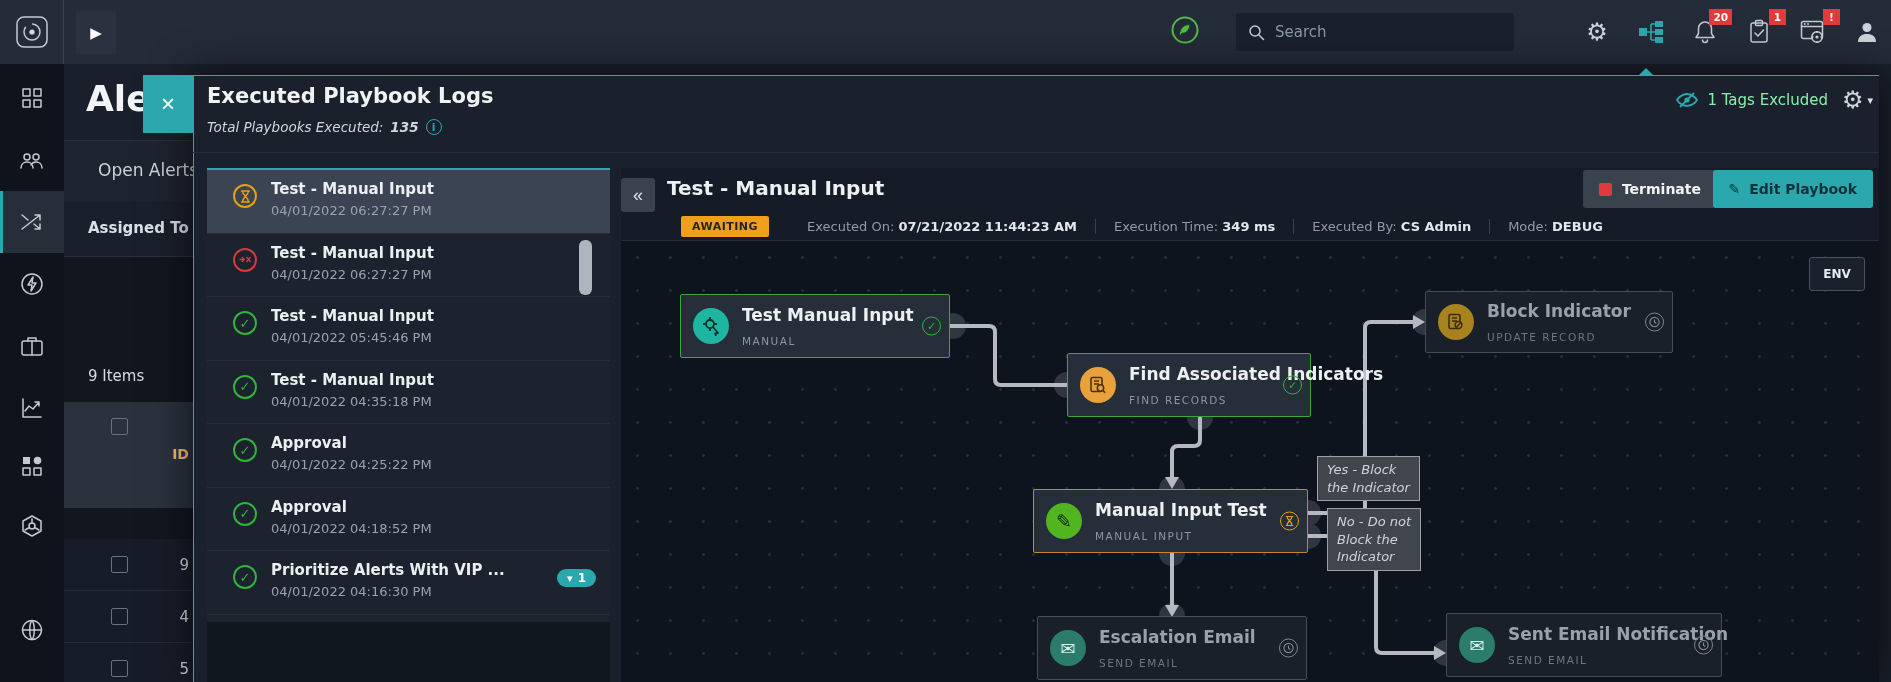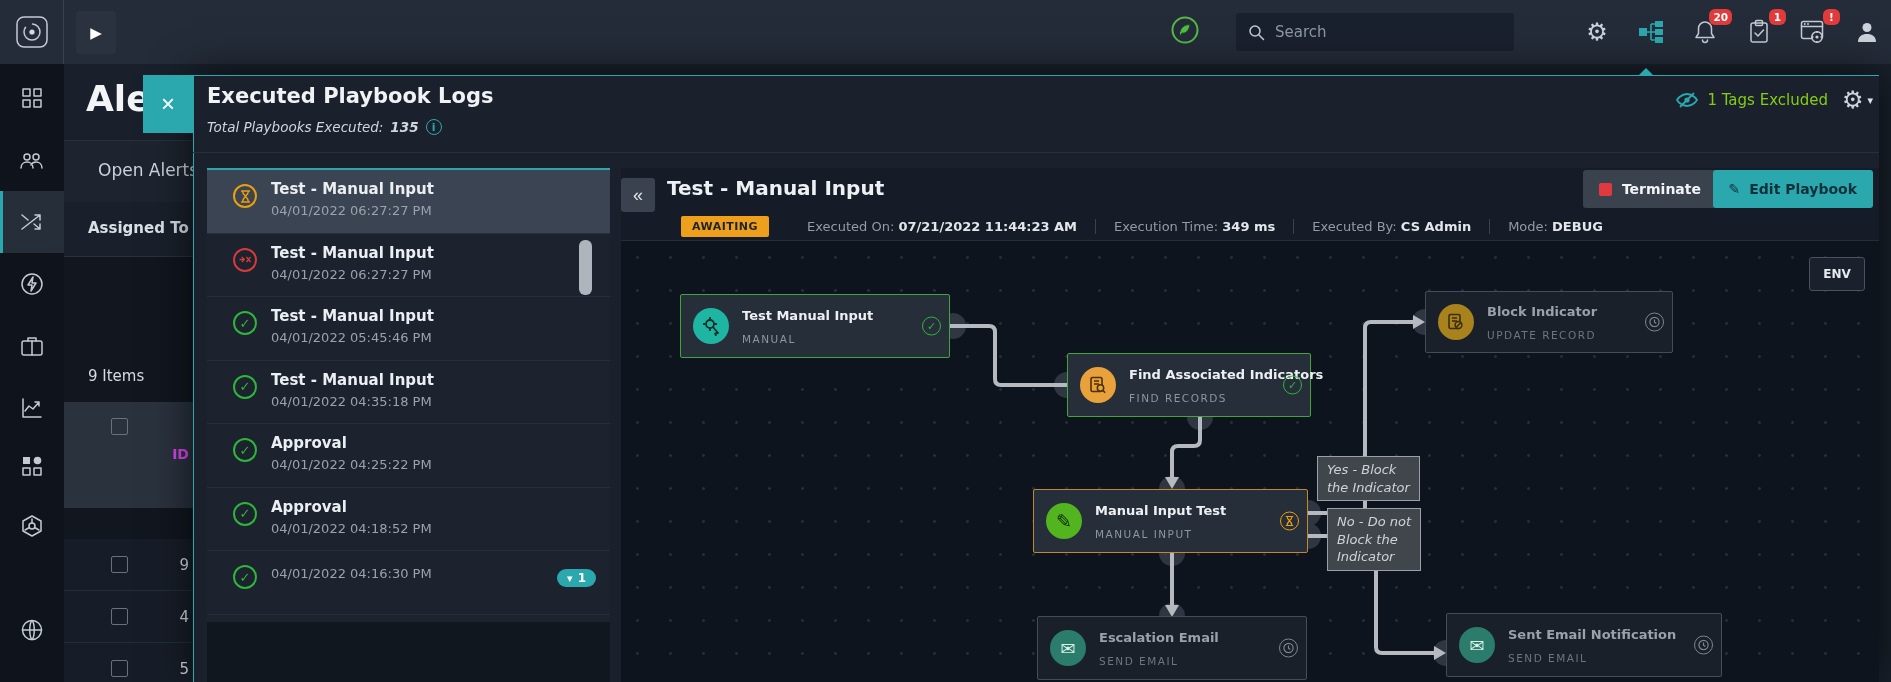--- a/index.html
+++ b/index.html
@@ -12,21 +12,21 @@
   
   .topbar { position:absolute; left:0; top:0; width:1891px; height:64px; background:#242c39; z-index:40; }
   .logo-cell { position:absolute; left:0; top:0; width:64px; height:64px; border-right:1px solid #3a4250; display:flex; align-items:center; justify-content:center; }
   .play-btn { position:absolute; left:76px; top:11px; width:40px; height:43px; background:#2a323f; border:none; border-radius:3px; color:#fff; font-size:15px; cursor:pointer; }
   .health { position:absolute; left:1170px; top:15px; }
   .searchbox { position:absolute; left:1236px; top:13px; width:278px; height:38px; background:#1a212e; border-radius:3px; display:flex; align-items:center; padding:0 12px; }
   .searchbox input { flex:1; background:transparent; border:none; outline:none; color:#c7cdd5; font-size:15px; font-family:inherit; margin-left:10px; }
   .searchbox input::placeholder { color:#8d97a3; }
   .tb-icons { position:absolute; right:10px; top:0; height:64px; display:flex; align-items:center; gap:26px; }
   .tb-item { position:relative; width:28px; height:28px; display:flex; align-items:center; justify-content:center; cursor:pointer; }
-  .tb-badge { position:absolute; top:-9px; right:-13px; min-width:17px; height:16px; padding:0 4px; background:#e23b3b; color:#fff; font-size:10.5px; font-weight:bold; border-radius:6px; display:flex; align-items:center; justify-content:center; }
+  .tb-badge { position:absolute; top:-9px; right:-13px; min-width:17px; height:16px; padding:0 4px; background:#e23b3b; color:#fff; font-size:10.5px; font-weight:bold; border-radius:0; display:flex; align-items:center; justify-content:center; }
   .gear-glyph { font-size:24px; color:#cdd3da; line-height:1; }
 
   
   .sidebar { position:absolute; left:0; top:64px; width:64px; height:618px; background:#0f141c; z-index:30; }
   .side-item { position:absolute; left:0; width:64px; height:52px; display:flex; align-items:center; justify-content:center; cursor:pointer; }
   .side-item.active { background:#262e39; height:62px; }
   .side-item.active::before { content:""; position:absolute; left:0; top:0; width:3px; height:100%; background:#2ba8ae; }
 
   
   .bgpage { position:absolute; left:64px; top:64px; width:129px; height:618px; background:#19202b; overflow:hidden; z-index:10; }
@@ -44,21 +44,21 @@
 
   
   .modal { position:absolute; left:193px; top:75px; width:1686px; height:607px; background:#1a212c; border-top:1px solid #2ba8ae; border-left:1px solid #2ba8ae; box-shadow:0 0 40px rgba(0,0,0,.65); z-index:50; }
   .modal-notch { position:absolute; left:1639px; top:68px; width:0; height:0; border-left:7px solid transparent; border-right:7px solid transparent; border-bottom:7px solid #2ba8ae; z-index:51; }
   .modal-close { position:absolute; left:143px; top:75px; width:50px; height:58px; background:#2ba8ae; border:none; color:#fff; font-size:24px; cursor:pointer; z-index:55; }
   .m-title { position:absolute; left:207px; top:84px; font-size:21px; font-weight:600; color:#f0f2f4; z-index:52; }
   .m-sub { position:absolute; left:207px; top:119px; font-size:13.5px; font-style:italic; color:#cfd6dd; z-index:52; display:flex; align-items:center; gap:7px; }
   .m-sub b { font-style:italic; }
   .info-i { display:inline-flex; width:16px; height:16px; border:1.5px solid #2ba8ae; border-radius:50%; color:#2ba8ae; font-size:11px; font-style:normal; align-items:center; justify-content:center; font-weight:bold; }
   .m-right { position:absolute; top:88px; right:18px; display:flex; align-items:center; gap:14px; z-index:52; }
-  .m-tags { color:#84cc16; font-size:15px; cursor:pointer; display:flex; align-items:center; gap:8px; }
+  .m-tags { color:#86efac; font-size:15px; cursor:pointer; display:flex; align-items:center; gap:8px; }
   .m-gear { color:#dfe3e8; font-size:22px; cursor:pointer; display:flex; align-items:center; gap:4px; }
   .caret { font-size:11px; color:#dfe3e8; }
   .m-divider { position:absolute; left:193px; top:152px; width:1686px; height:1px; background:#29303d; z-index:52; }
 
   
   .panel { position:absolute; left:207px; top:168px; width:403px; height:514px; background:#11171f; z-index:53; }
   .panel-head { position:relative; height:60px; }
   .p-count { position:absolute; left:18px; top:19px; font-size:16px; font-weight:bold; color:#eceef1; }
   .p-btn { position:absolute; top:10px; width:44px; height:34px; background:#333b46; border:none; border-radius:4px; cursor:pointer; display:flex; align-items:center; justify-content:center; }
   .p-btn.filter { right:58px; }
@@ -89,21 +89,21 @@
   .sq { width:13px; height:13px; background:#e0393e; border-radius:2px; display:inline-block; }
   .btn-edit { position:absolute; right:6px; top:2px; height:38px; padding:0 16px; background:#2ba8ae; border:none; border-radius:3px; color:#11303a; font-size:14px; font-weight:bold; cursor:pointer; display:flex; align-items:center; gap:9px; font-family:inherit; }
 
   
   .canvas { position:absolute; left:0; top:72px; width:1258px; height:442px; background:#0e141d;
             background-image:radial-gradient(circle,#272e39 1.3px,transparent 1.5px); background-size:33px 33px; border-top:1px solid #262d38; overflow:hidden; }
   .wires { position:absolute; left:0; top:0; }
   .env-btn { position:absolute; left:1188px; top:16px; width:56px; height:34px; background:#1a212d; border:1px solid #49515d; border-radius:3px; color:#e8ebee; font-size:12px; font-weight:bold; cursor:pointer; font-family:inherit; }
   .node { position:absolute; height:64px; background:#262e39; border:1.5px solid; border-radius:2px; display:flex; align-items:center; padding:0 34px 0 12px; cursor:pointer; }
   .node .nico { width:36px; height:36px; border-radius:50%; display:flex; align-items:center; justify-content:center; flex:none; margin-right:13px; }
-  .n-title { font-size:13px; font-weight:bold; color:#edf0f2; white-space:nowrap; }
+  .n-title { font-size:17px; font-weight:bold; color:#edf0f2; white-space:nowrap; }
   .n-sub { font-size:10.5px; letter-spacing:1.5px; color:#8d96a1; margin-top:10px; white-space:nowrap; }
   .n-state { position:absolute; right:8px; top:50%; transform:translateY(-50%); width:19px; height:19px; border-radius:50%; border:1.5px solid; display:flex; align-items:center; justify-content:center; font-size:11px; }
   .node.success { border-color:#3fa63f; }
   .node.awaiting { border-color:#c2882b; }
   .node.pending { border-color:#454c57; background:#192029; }
   .node.pending .n-title { color:#99a1ab; }
   .node.pending .n-sub { color:#6d7680; }
   .cond { position:absolute; background:#41464d; border:1px solid #9aa0a8; padding:4px 9px; font-size:13px; font-style:italic; color:#ced3d9; line-height:1.35; }
   .glyph-pencil { font-size:19px; color:#10260a; }
   .glyph-mail { font-size:18px; color:#d9f1ea; }
@@ -248,21 +248,21 @@
 
   <div class="bgpage">
     <div class="bg-title">Alerts</div>
     <div class="bg-sec1"></div>
     <div class="bg-open">Open Alerts</div>
     <div class="bg-assigned">Assigned To</div>
     <div class="bg-panel">
       <div class="bg-items">9 Items</div>
       <div class="bg-head">
         <div class="cbx" style="position:absolute;left:47px;top:16px"></div>
-        <div style="position:absolute;right:4px;top:44px;font-size:14px;font-weight:bold;color:#d946ef">ID</div>
+        <div style="position:absolute;right:4px;top:44px;font-size:14px;font-weight:bold;color:#fdba74">ID</div>
       </div>
       <div class="bg-row" style="top:282px">
           <div class="cbx"></div>
           <span class="bg-id">9</span>
         </div>
       <div class="bg-row" style="top:334px">
           <div class="cbx"></div>
           <span class="bg-id">4</span>
         </div>
       <div class="bg-row" style="top:386px">
@@ -334,20 +334,21 @@
         <div class="row-title">Approval</div>
         <div class="row-time">04/01/2022 04:25:22 PM</div>
       </div>
       <div class="row">
         <span class="st-ico st-success">✓</span>
         <div class="row-title">Approval</div>
         <div class="row-time">04/01/2022 04:18:52 PM</div>
       </div>
       <div class="row">
         <span class="st-ico st-success">✓</span>
+        <div class="row-title" style="padding-right:52px">Prioritize Alerts With VIP ...</div>
         <div class="row-time">04/01/2022 04:16:30 PM</div>
         <span class="row-badge">
             <span class="caret" style="color:#fff">▾</span>
             <span>1</span>
           </span>
       </div>
     </div>
     <div class="p-scroll"></div>
   </div>
 

